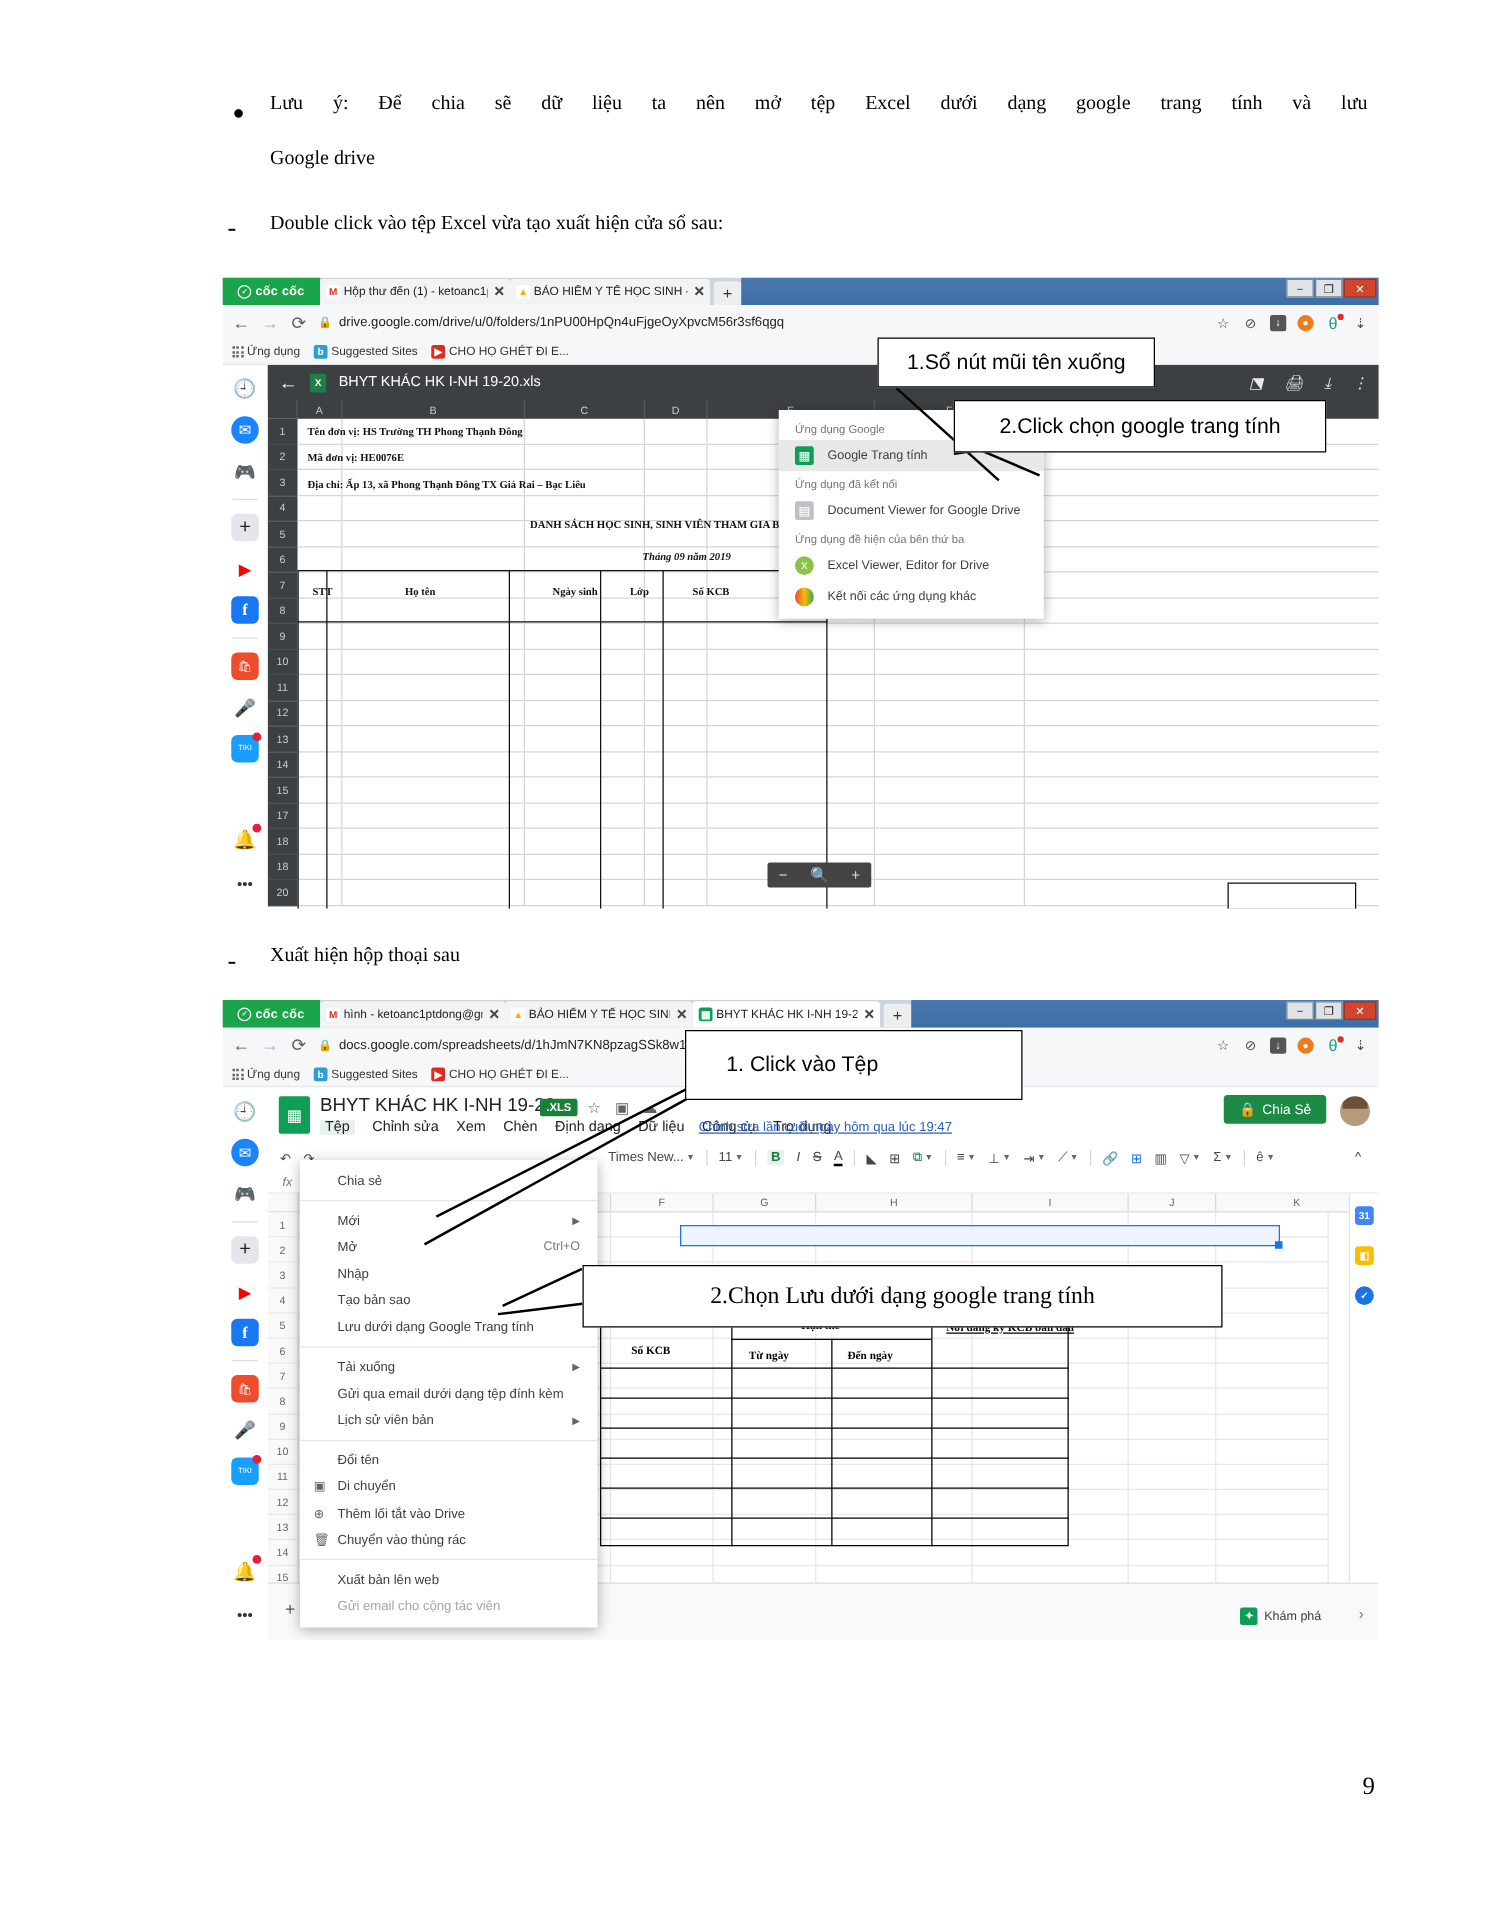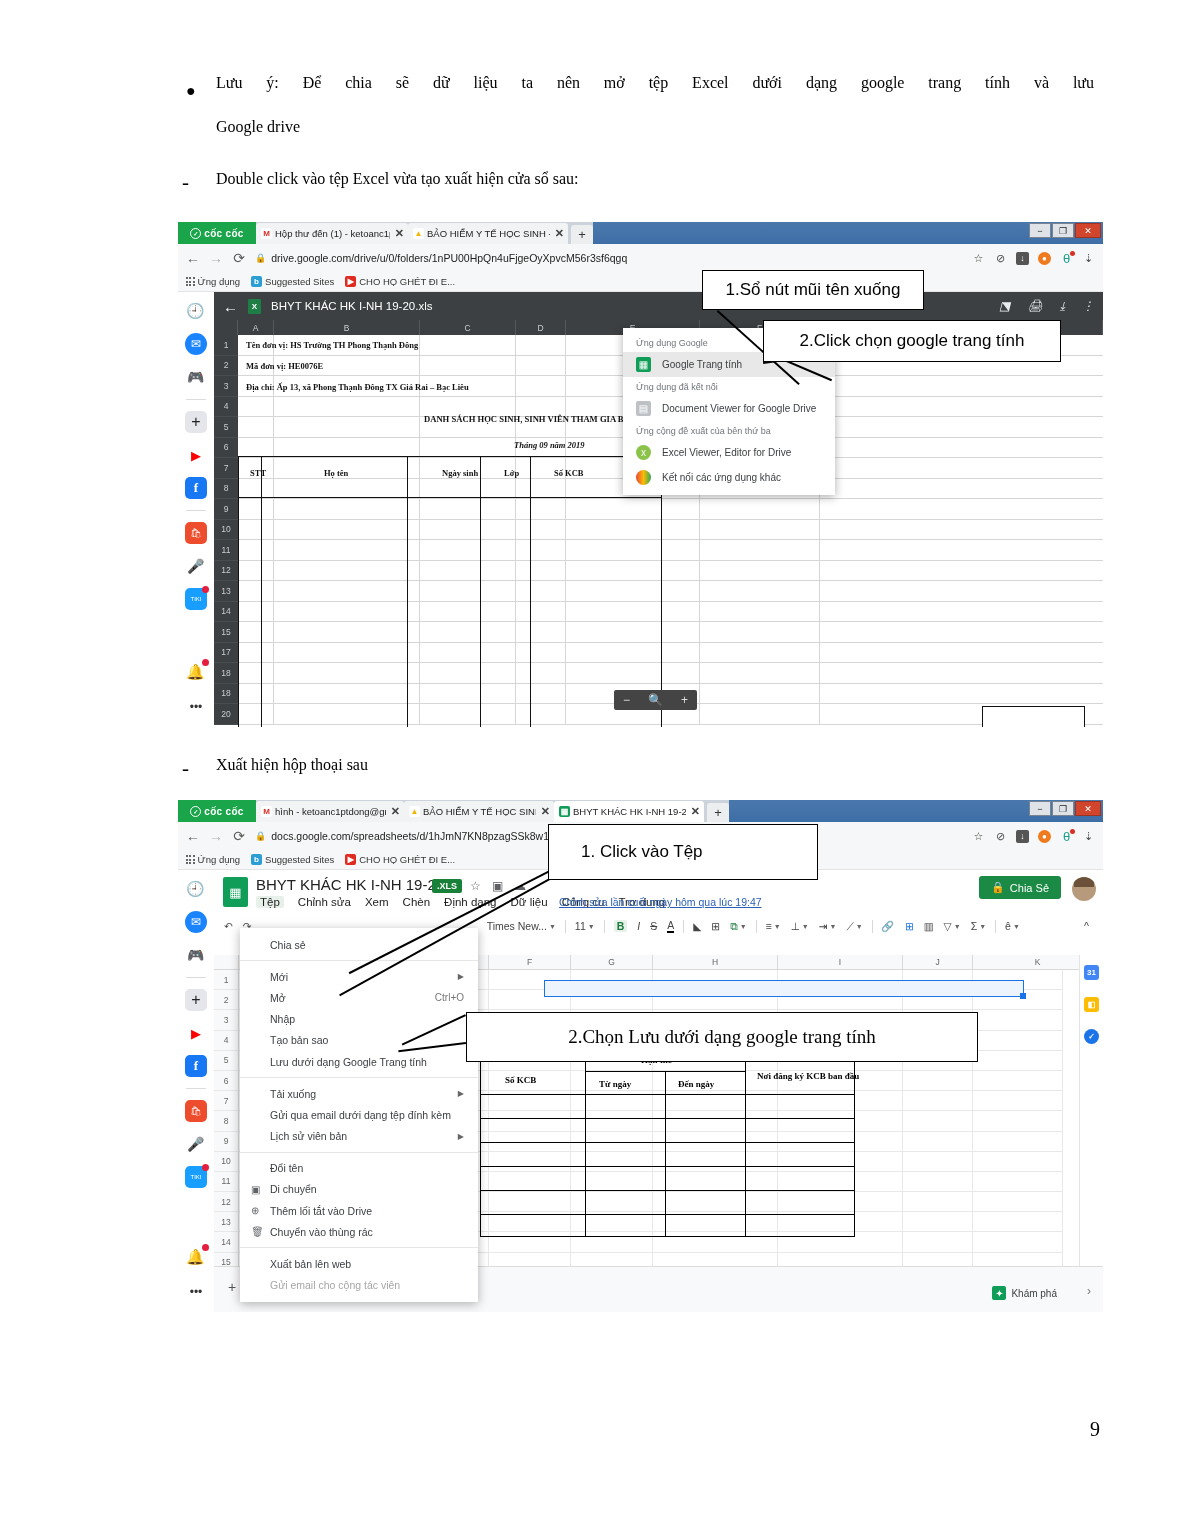--- a/index.html
+++ b/index.html
@@ -595,21 +595,21 @@
       <div class="ddsec">Ứng dụng Google</div>
       <div class="ddit sel">
         <span class="ddico" style="background:#0f9d58;">▦</span>
         <span>Google Trang tính</span>
       </div>
       <div class="ddsec">Ứng dụng đã kết nối</div>
       <div class="ddit">
         <span class="ddico" style="background:#bdc1c6;">▤</span>
         <span>Document Viewer for Google Drive</span>
       </div>
-      <div class="ddsec">Ứng cộng đề xuất của bên thứ ba</div>
+      <div class="ddsec">Ứng dụng đề hiện của bên thứ ba</div>
       <div class="ddit">
         <span class="ddico" style="background:#8bc34a;border-radius:50%;">x</span>
         <span>Excel Viewer, Editor for Drive</span>
       </div>
       <div class="ddit">
         <span class="ddico" style="background:linear-gradient(90deg,#ea4335,#fbbc05,#34a853);border-radius:50%;"></span>
         <span>Kết nối các ứng dụng khác</span>
       </div>
     </div>
   </div>
@@ -781,20 +781,25 @@
       <span class="ti">🔗</span>
       <span class="ti" style="color:#1a73e8;">⊞</span>
       <span class="ti">▥</span>
       <span class="ti">▽<b class="caret">▼</b></span>
       <span class="ti">Σ<b class="caret">▼</b></span>
       <span class="tsep"></span>
       <span class="ti">ê<b class="caret">▼</b></span>
       <span class="ti" style="margin-left:auto;margin-right:14px;">^</span>
     </div>
 
+    <div class="fxbar">
+      <span style="margin-left:12px;font-style:italic;">fx</span>
+      <span style="margin-left:14px;color:#ccc;">|</span>
+      <span style="margin-left:10px;color:#333;">T</span>
+    </div>
 
     <div class="gs-grid">
       <div class="gs-colhdr">
         <div class="cell" style="width:25px;"></div>
         <div class="cell" style="width:150px;"></div>
         <div class="cell" style="width:100px;">E</div>
         <div class="cell" style="width:82px;">F</div>
         <div class="cell" style="width:82px;">G</div>
         <div class="cell" style="width:125px;">H</div>
         <div class="cell" style="width:125px;">I</div>
@@ -1018,21 +1023,21 @@
       <div style="position:absolute;left:266px;top:163px;width:375px;height:1.3px;background:#000;"></div>
       <div style="position:absolute;left:266px;top:187px;width:375px;height:1.3px;background:#000;"></div>
       <div style="position:absolute;left:266px;top:211px;width:375px;height:1.3px;background:#000;"></div>
       <div style="position:absolute;left:266px;top:235px;width:375px;height:1.3px;background:#000;"></div>
       <div style="position:absolute;left:266px;top:259px;width:375px;height:1.3px;background:#000;"></div>
 
       <div class="tbt" style="left:291px;top:120px;">Số KCB</div>
       <div class="tbt" style="left:427px;top:100px;">Hạn thẻ</div>
       <div class="tbt" style="left:385px;top:124px;">Từ ngày</div>
       <div class="tbt" style="left:464px;top:124px;">Đến ngày</div>
-      <div class="tbt" style="left:543px;top:116px;">Nơi đăng ký KCB ban đầu</div>
+      <div class="tbt" style="left:543px;top:102px;text-decoration:underline;">Nơi đăng ký KCB ban đầu</div>
 
       <div style="position:absolute;right:2px;top:20px;width:10px;height:12px;color:#999;font-size:8px;text-align:center;">▲</div>
       <div style="position:absolute;right:2px;bottom:30px;width:10px;height:12px;color:#999;font-size:8px;text-align:center;">▼</div>
     </div>
 
     <div class="rrail">
       <div class="ri" style="background:#4285f4;">31</div>
       <div class="ri" style="background:#fbbc04;">◧</div>
       <div class="ri" style="background:#1a73e8;border-radius:50%;">✓</div>
     </div>

